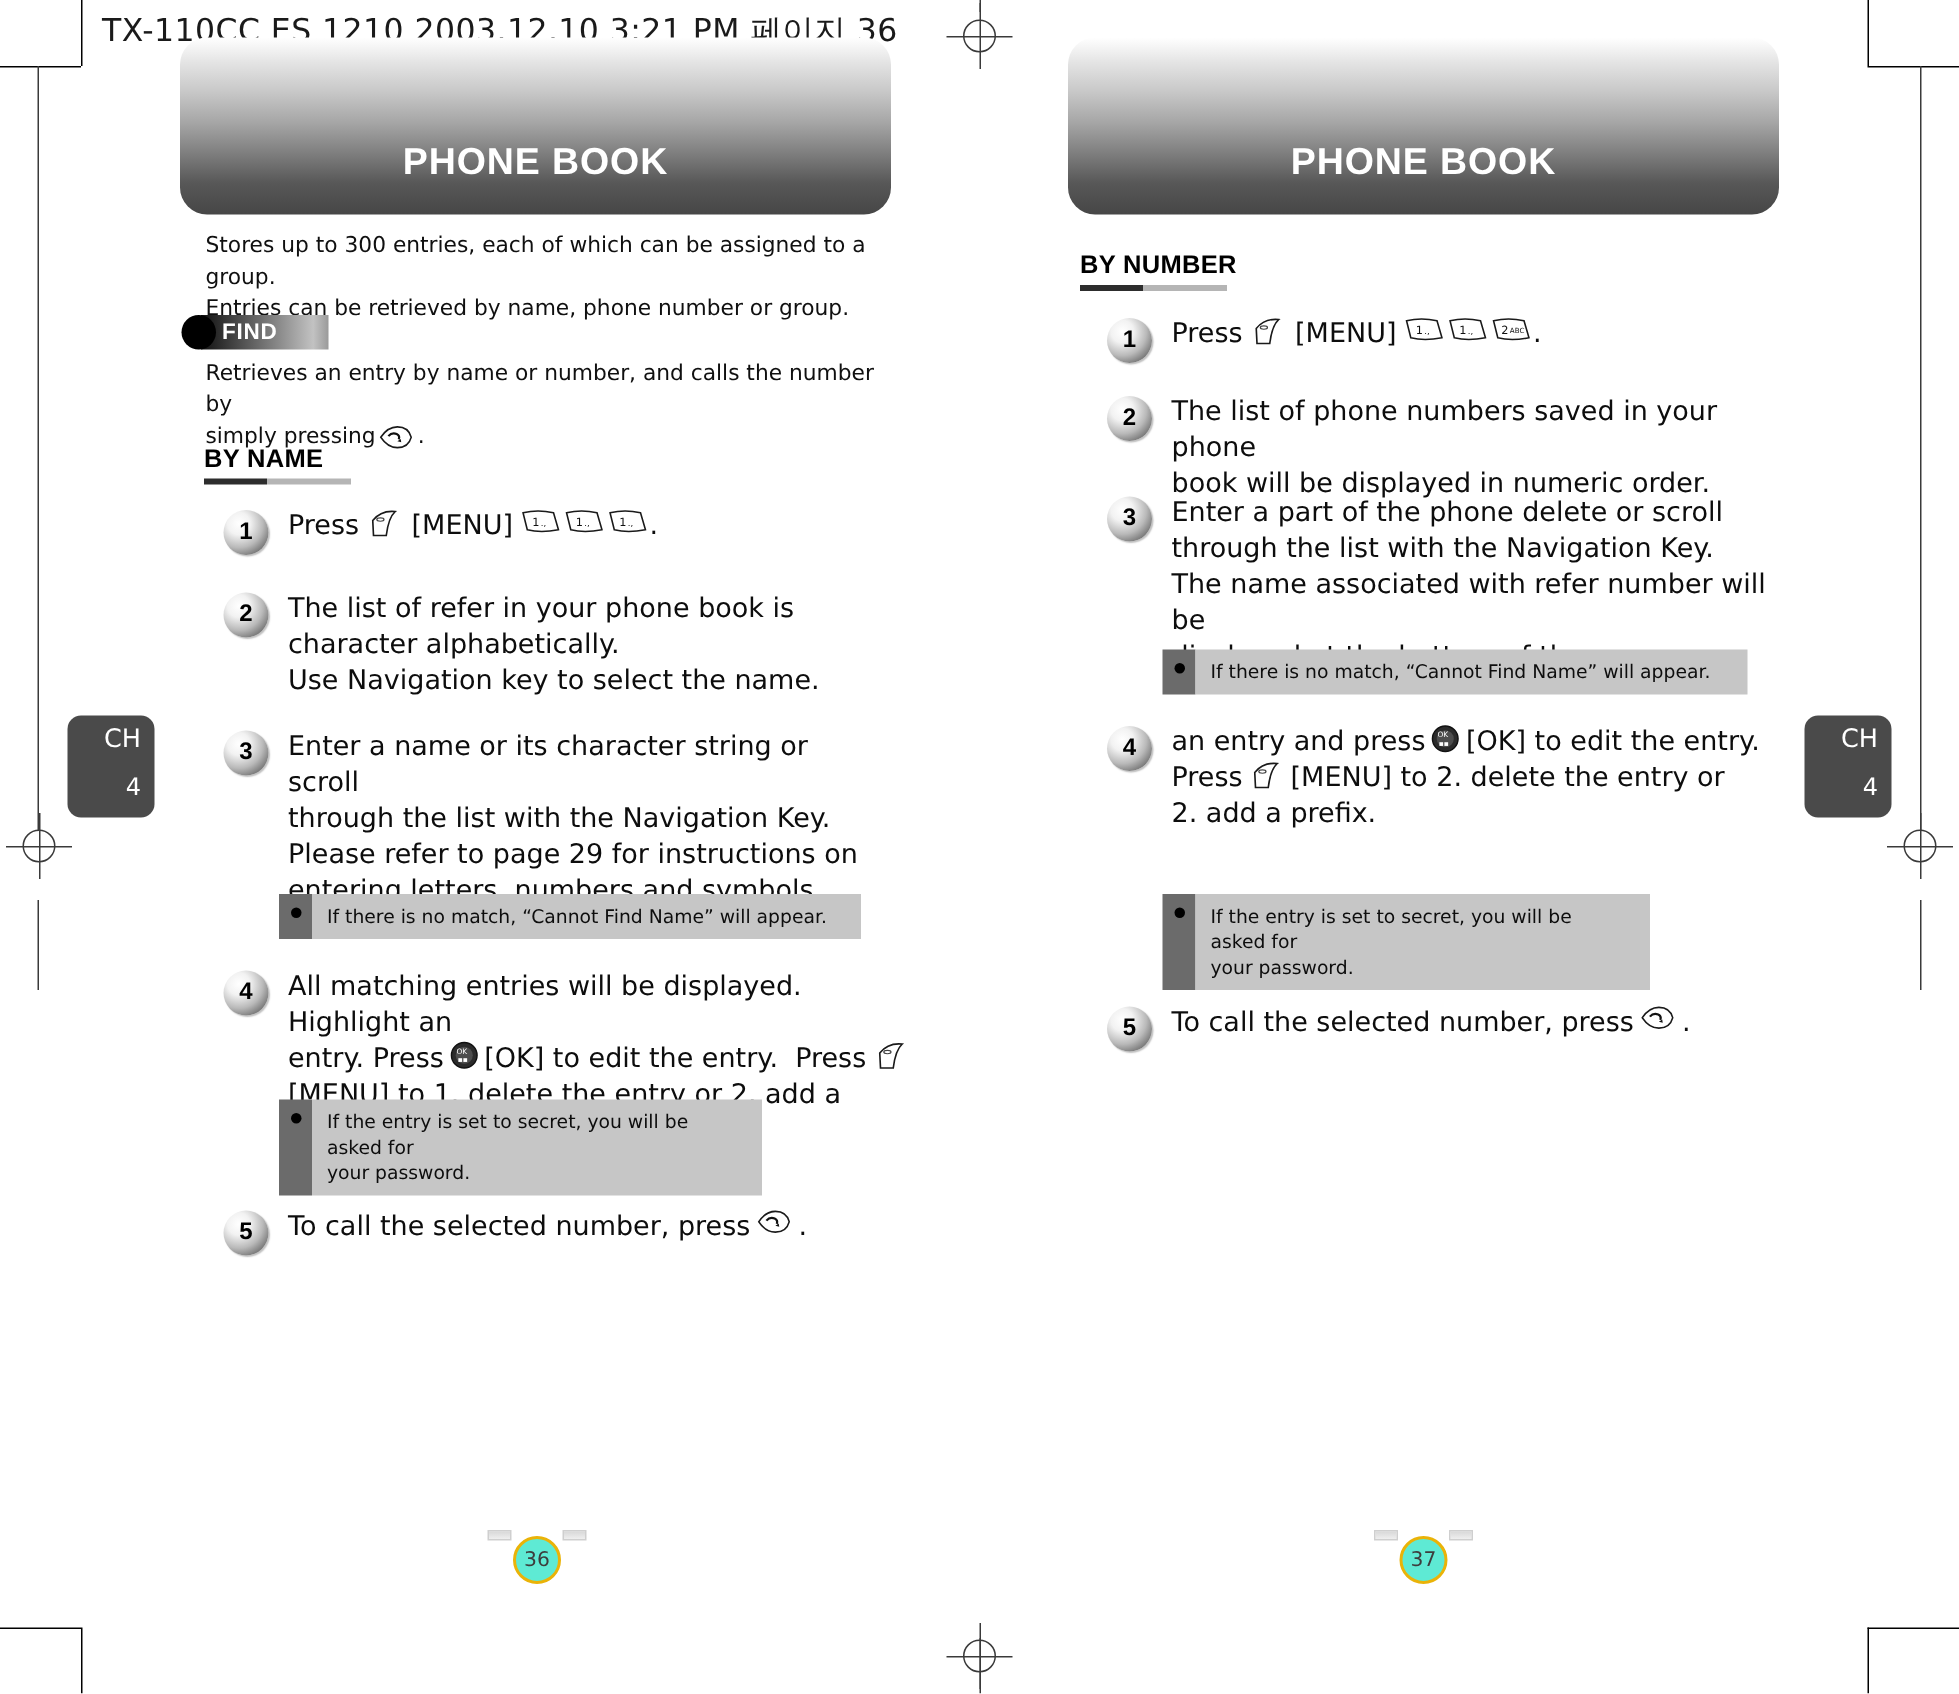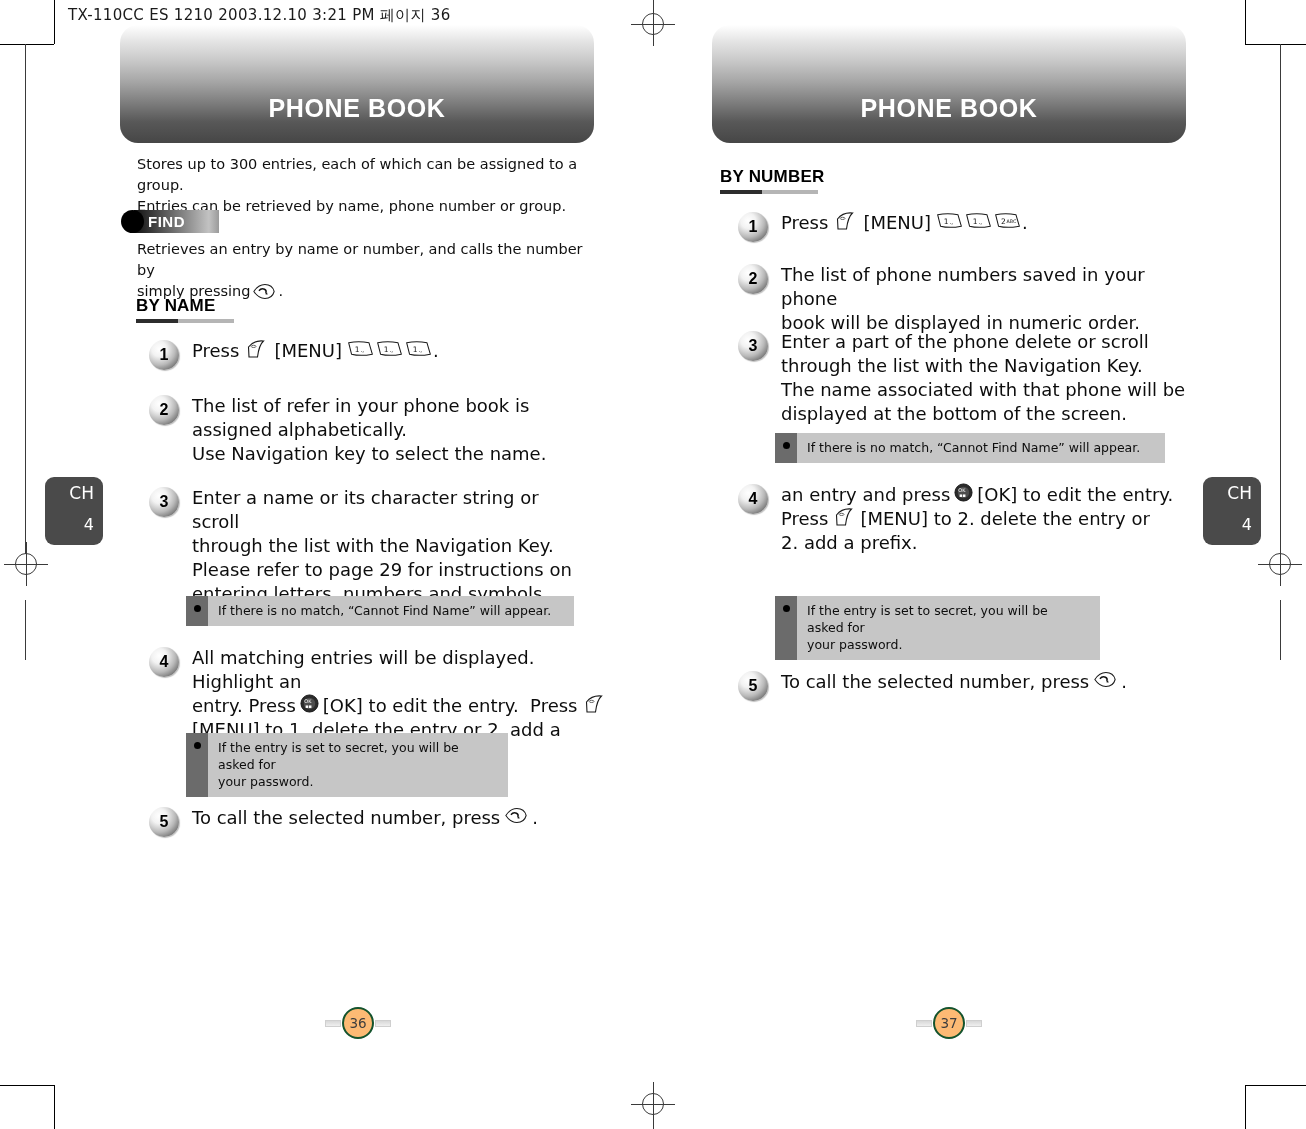--- a/index.html
+++ b/index.html
@@ -17,21 +17,21 @@
   .reg .circ {
     position: absolute; left: 11px; top: 11px; width: 22px; height: 22px;
     border: 1px solid #3a3a3a; border-radius: 50%;
   }
   .reg .h { position: absolute; left: 0; top: 21.5px; width: 44px; height: 1px; background: #3a3a3a; }
   .reg .v { position: absolute; left: 21.5px; top: 0; width: 1px; height: 44px; background: #3a3a3a; }
 
   
   .file-header {
     position: absolute; left: 68px; top: 6px;
-    font-size: 15px; letter-spacing: .3px; color: #1a1a1a;
+    font-size: 21px; letter-spacing: .3px; color: #1a1a1a;
     white-space: nowrap;
     font-family: "DejaVu Sans", "Liberation Sans", sans-serif;
   }
 
   
   .ch-tab {
     position: absolute; width: 58px; height: 68px;
     background: #4a4a4a; border-radius: 9px;
     color: #fff; text-align: right;
     padding: 7px 9px 0 0;
@@ -121,22 +121,22 @@
   
   .pgnum { position: absolute; width: 66px; height: 40px; }
   .pgnum .wing {
     position: absolute; top: 17px; width: 16px; height: 7px;
     background: linear-gradient(to bottom, #d8d8d8, #efefef);
     border: 1px solid #cfcfcf;
   }
   .pgnum .wl { left: 0; }
   .pgnum .wr { right: 0; }
   .pgnum .circ {
-    position: absolute; left: 17px; top: 4px; width: 32px; height: 32px;
-    border-radius: 50%; border: 2px solid #14532d; background: #fdba74;
+    position: absolute; left: 17px; top: 21px; width: 32px; height: 32px;
+    border-radius: 50%; border: 2px solid #eab308; background: #5eead4;
     display: flex; align-items: center; justify-content: center;
     font-size: 13.5px; color: #3d3d3d;
   }
 
   
   .icn { display: inline-block; vertical-align: middle; position: relative; }
 
   
   .icn-send { width: 24px; height: 17px; margin: 0 2px; }
   
@@ -275,21 +275,21 @@
           </span>
           <span>.</span>
         </div>
       </div>
     </div>
 
     <div class="step" style="left:149px;top:394px;width:430px;">
       <div class="bullet-num">2</div>
       <div class="txt">
         <div>The list of refer in your phone book is</div>
-        <div>assigned alphabetically.</div>
+        <div>character alphabetically.</div>
         <div>Use Navigation key to select the name.</div>
       </div>
     </div>
 
     <div class="step" style="left:149px;top:486px;width:440px;">
       <div class="bullet-num">3</div>
       <div class="txt">
         <div>Enter a name or its character string or scroll</div>
         <div>through the list with the Navigation Key.</div>
         <div>Please refer to page 29 for instructions on</div>
@@ -424,21 +424,21 @@
         <div>The list of phone numbers saved in your phone</div>
         <div>book will be displayed in numeric order.</div>
       </div>
     </div>
 
     <div class="step" style="left:146px;top:330px;width:450px;">
       <div class="bullet-num">3</div>
       <div class="txt">
         <div>Enter a part of the phone delete or scroll</div>
         <div>through the list with the Navigation Key.</div>
-        <div>The name associated with that phone will be</div>
+        <div>The name associated with refer number will be</div>
         <div>displayed at the bottom of the screen.</div>
       </div>
     </div>
 
     <div class="note" style="left:183px;top:433px;width:390px;">
       <div class="lhs">
           <i></i>
         </div>
       <div class="rhs" style="width:368px;">
         <div>If there is no match, “Cannot Find Name” will appear.</div>

